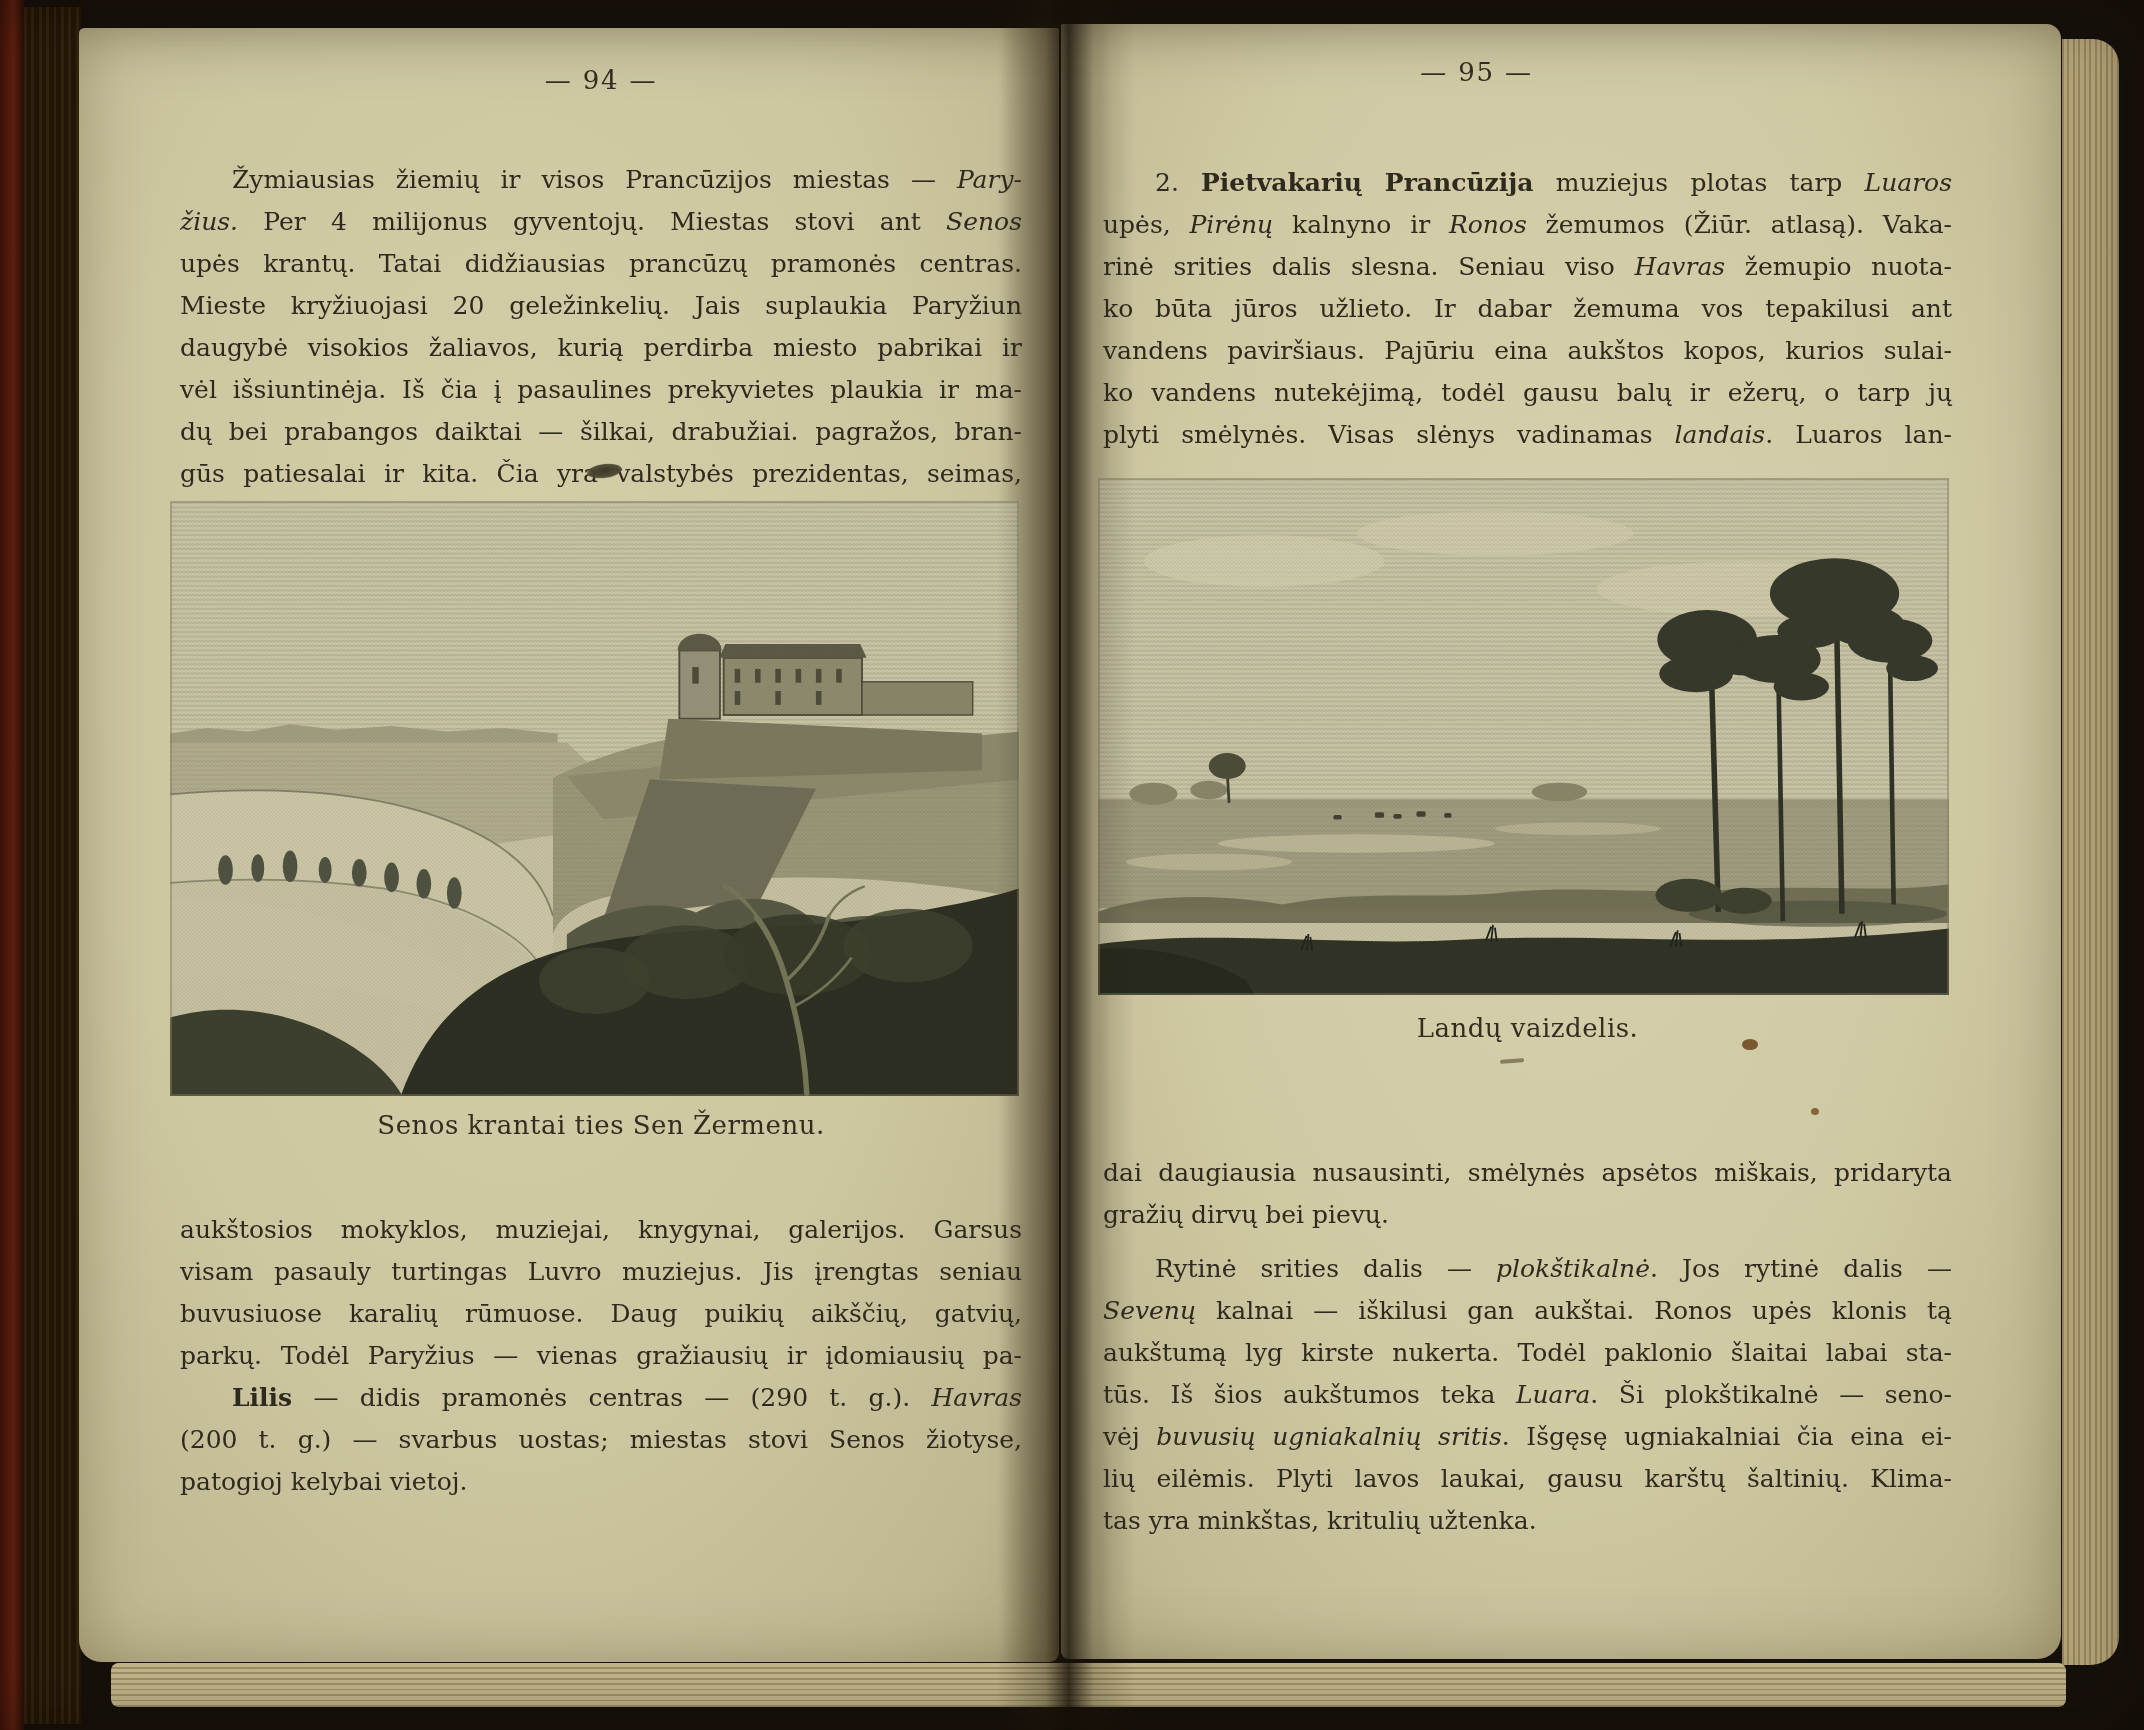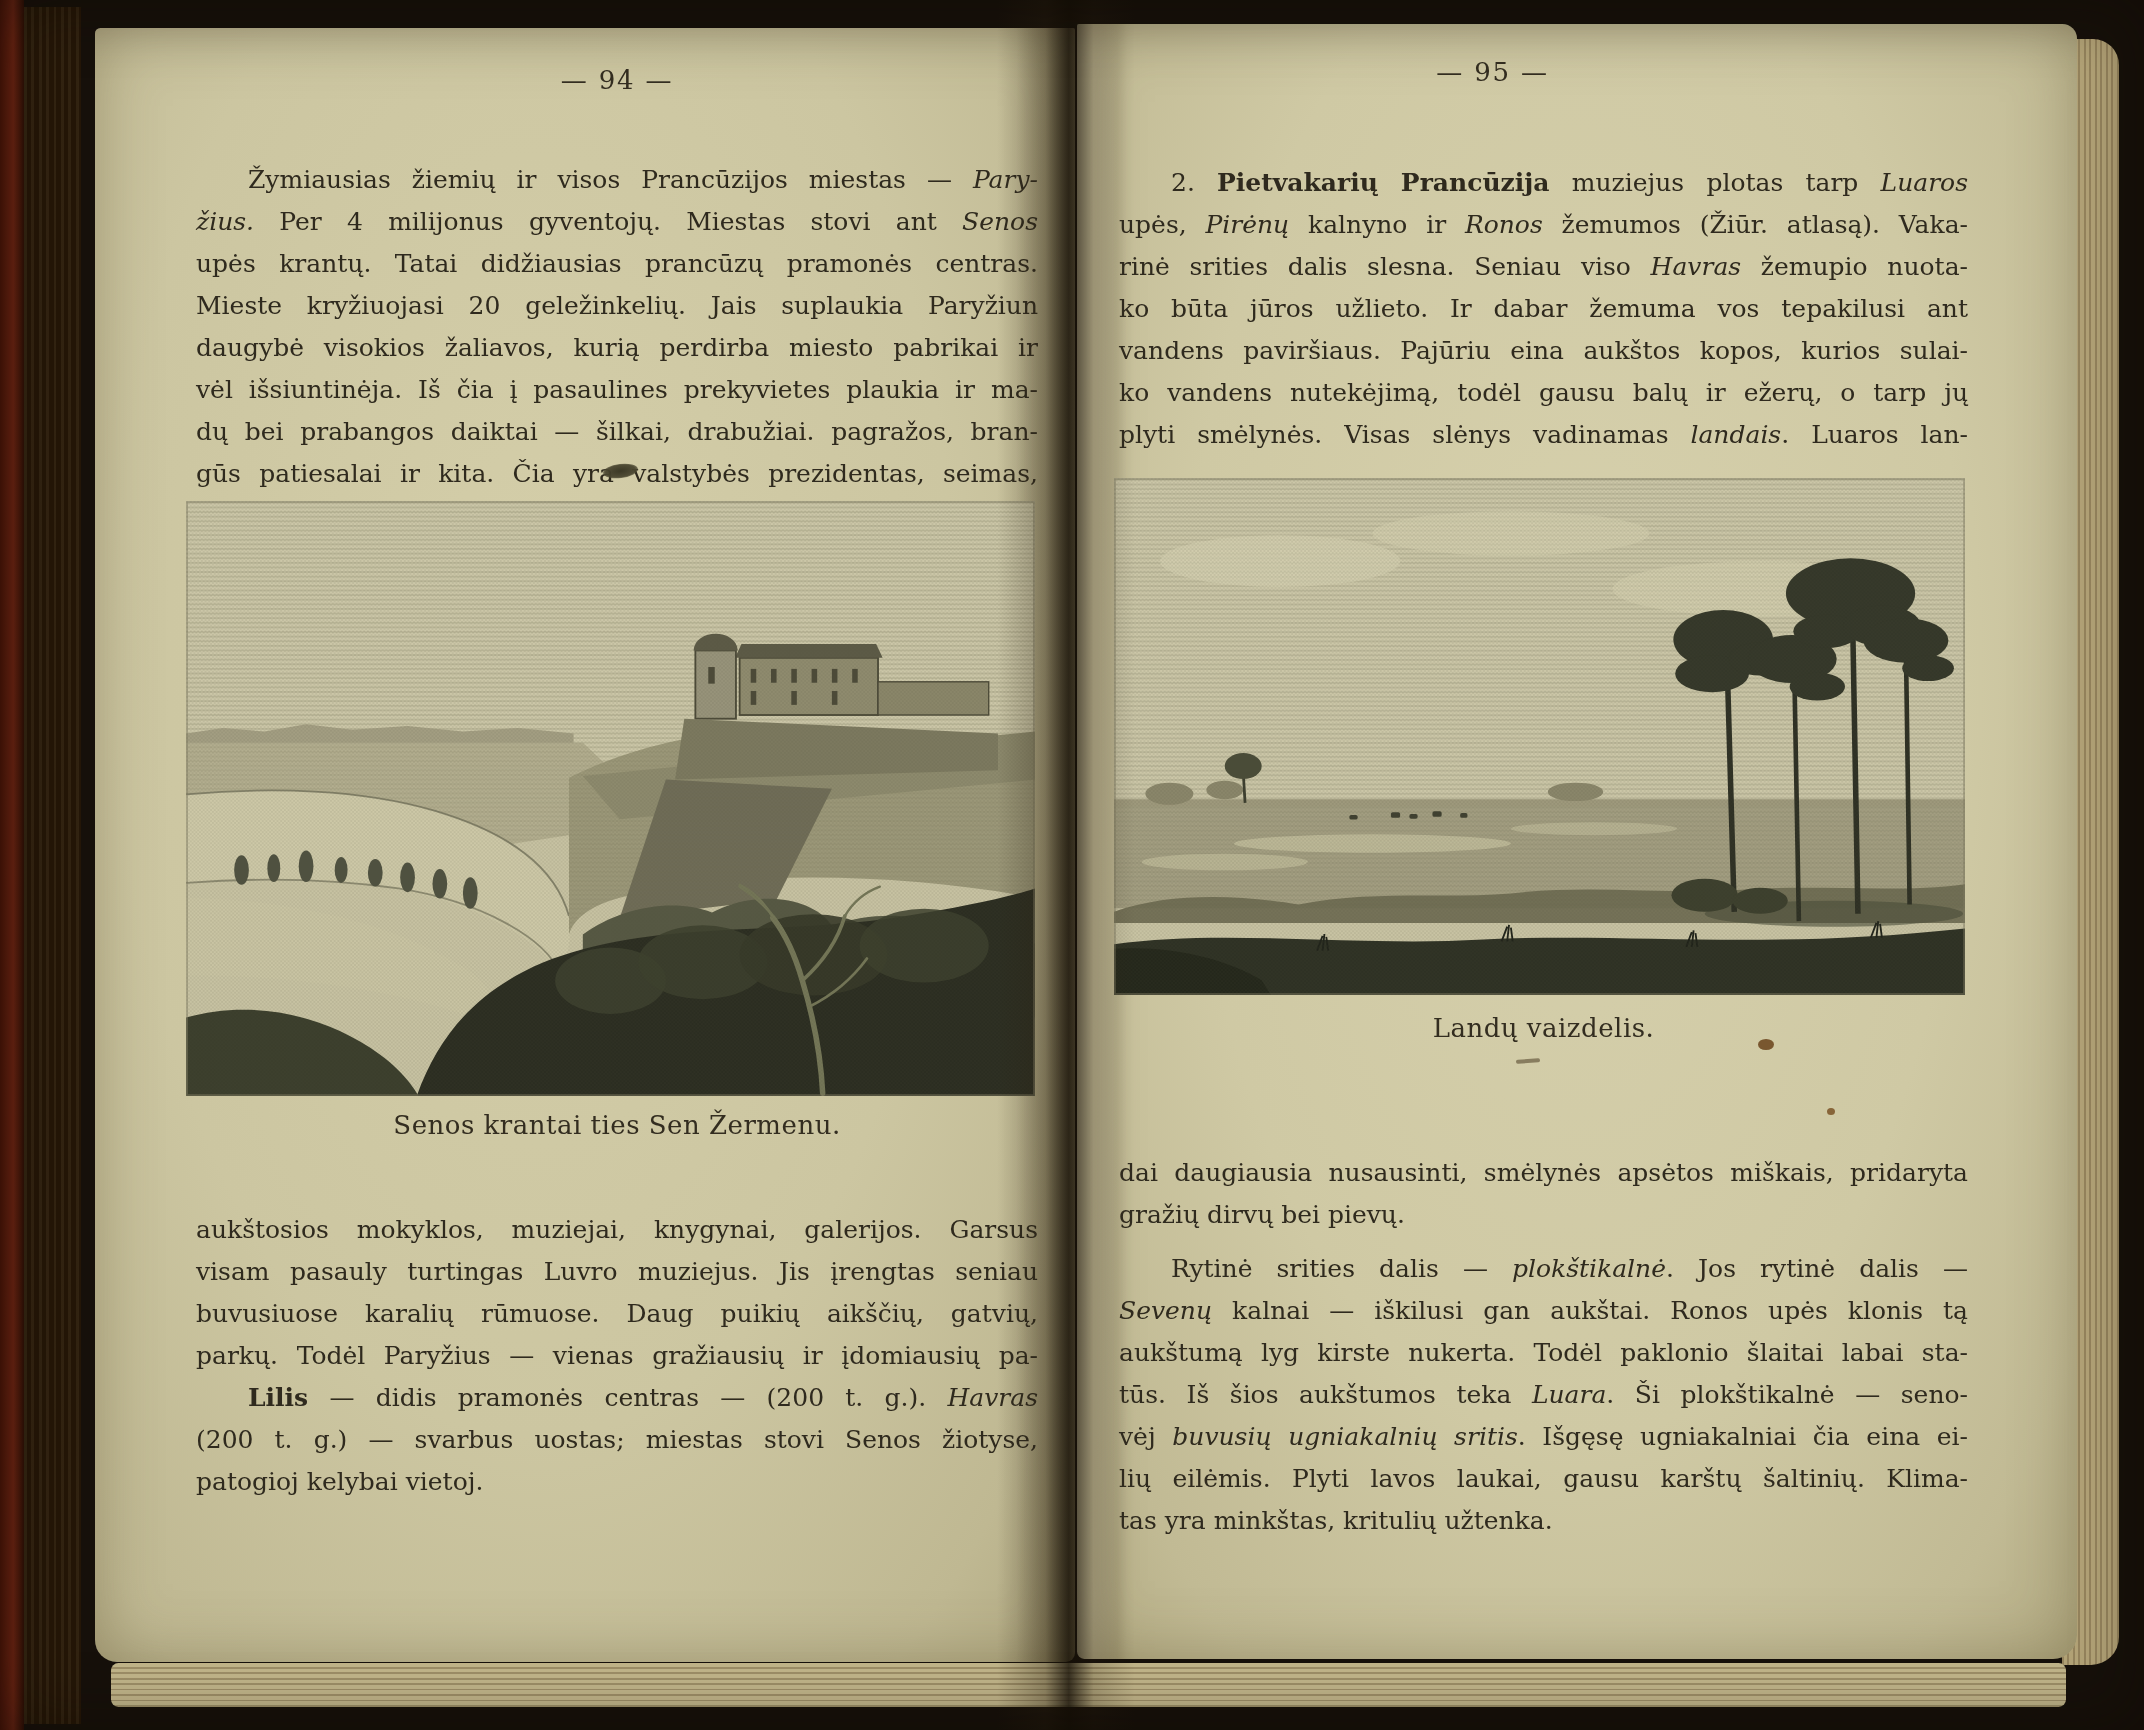--- a/index.html
+++ b/index.html
@@ -10,21 +10,21 @@
         background:linear-gradient(90deg,#4a1408 0%,#6b2413 55%,#2c0f05 100%);}
   .stack-left{position:absolute;left:24px;top:7.4px;width:57px;height:1717px;background:#241607;
         background-image:repeating-linear-gradient(90deg,rgba(190,170,120,.09) 0 2.8px,rgba(0,0,0,0) 2.8px 7.4px);}
   .fore-edge-right{position:absolute;left:2062px;top:39px;width:57px;height:1626px;border-radius:0 26px 28px 0;
         background:#b2a276;
         background-image:repeating-linear-gradient(90deg,rgba(70,50,25,.28) 0 1.8px,rgba(0,0,0,0) 1.8px 5.5px);}
   .stack-bottom{position:absolute;left:111px;top:1663px;width:1955px;height:44px;border-radius:7.4px;
         background:#c0b489;
         background-image:repeating-linear-gradient(0deg,rgba(80,60,30,.32) 0 1.8px,rgba(0,0,0,0) 1.8px 5.5px);z-index:1;}
   
-  .page{position:absolute;z-index:2;box-shadow:inset 0 0 65px rgba(92,78,44,.38);margin-left:16px;}
+  .page{position:absolute;z-index:2;box-shadow:inset 0 0 65px rgba(92,78,44,.38);}
   .page-left{left:79px;top:28px;width:980px;height:1634px;border-radius:5.5px 1.8px 9.2px 22px;
         background:linear-gradient(270deg,rgba(58,46,24,.45) 0%,rgba(58,46,24,0) 6%),
                    radial-gradient(ellipse at 45% 38%,#d4cea9 0%,#ccc6a1 55%,#bfb892 85%,#b0a881 100%);}
   .page-right{left:1061px;top:24px;width:1000px;height:1635px;border-radius:1.8px 14.8px 24px 7.4px;
         background:linear-gradient(90deg,rgba(228,221,186,.85) 0%,rgba(228,221,186,0) 4%),
                    linear-gradient(90deg,rgba(58,46,24,.35) 0%,rgba(58,46,24,0) 5%),
                    radial-gradient(ellipse at 50% 40%,#d6d0ac 0%,#cfc9a4 55%,#c1ba94 85%,#b3ab83 100%);}
   .gutter{position:absolute;left:997px;top:0;width:138px;height:100%;z-index:5;pointer-events:none;
         background:linear-gradient(90deg,rgba(42,32,16,0) 0%,rgba(42,32,16,.32) 35%,rgba(22,16,7,.8) 52%,rgba(42,32,16,.2) 70%,rgba(60,48,25,0) 100%);}
   .vignette{position:absolute;inset:0;z-index:6;pointer-events:none;box-shadow:inset 0 0 65px rgba(15,10,4,.5);}
@@ -162,21 +162,21 @@
       </svg>
     </figure>
 
     <div class="caption" style="top:1082px;left:101px;width:842px;">Senos krantai ties Sen Žermenu.</div>
 
     <div class="textblock" style="top:1181px;left:101px;width:842px;">
         <div class="line"><span>aukštosios mokyklos, muziejai, knygynai, galerijos. Garsus</span></div>
         <div class="line"><span>visam pasauly turtingas Luvro muziejus. Jis įrengtas seniau</span></div>
         <div class="line"><span>buvusiuose karalių rūmuose. Daug puikių aikščių, gatvių,</span></div>
         <div class="line"><span>parkų. Todėl Paryžius — vienas gražiausių ir įdomiausių pa-</span></div>
-        <div class="line indent"><span class="bd">Lilis</span><span> — didis pramonės centras — (200 t. g.). </span><span class="it">Havras</span></div>
+        <div class="line indent"><span class="bd">Lilis</span><span> — didis pramonės centras — (290 t. g.). </span><span class="it">Havras</span></div>
         <div class="line"><span>(200 t. g.) — svarbus uostas; miestas stovi Senos žiotyse,</span></div>
         <div class="line last"><span>patogioj kelybai vietoj.</span></div>
       </div>
   </div>
 
   <div class="page page-right">
     <div class="pagenum" style="top:33px;left:42px;width:849px;transform:translateX(-51px);">— 95 —</div>
 
     <div class="textblock" style="top:138px;left:42px;width:849px;">
         <div class="line indent"><span>2. </span><span class="bd">Pietvakarių Prancūzija</span><span> muziejus plotas tarp </span><span class="it">Luaros</span></div>

